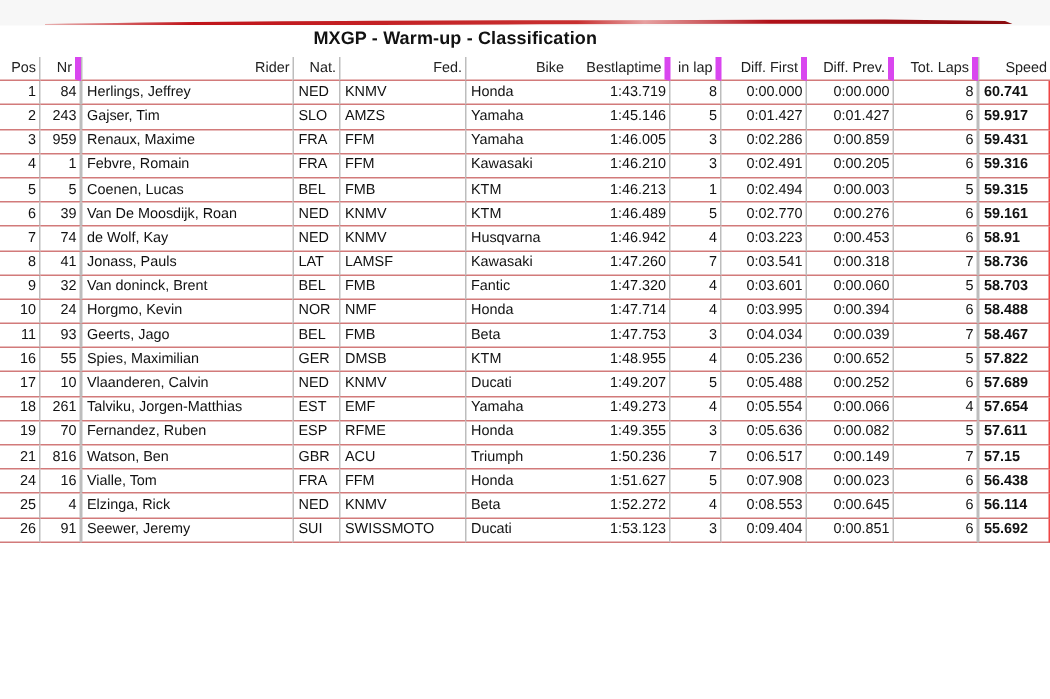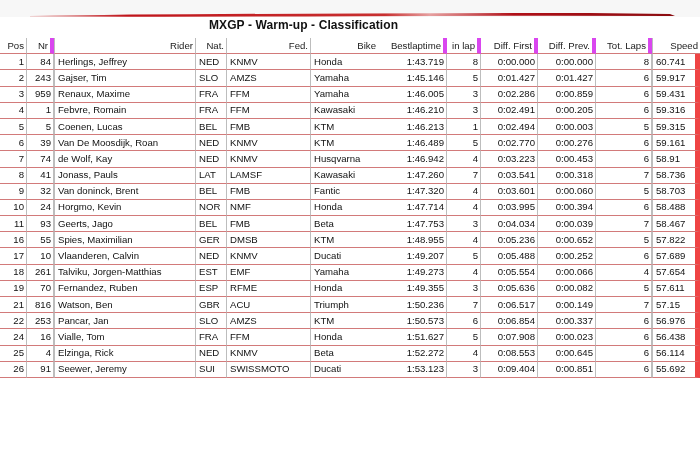--- a/index.html
+++ b/index.html
@@ -36,21 +36,21 @@
     white-space: nowrap; overflow: hidden;
     line-height: 14px;
   }
   th { font-weight: normal; text-align: right; color: #222; }
   tr td:first-child, tr th:first-child { border-left: none; }
   td.num { text-align: right; border-right: 1px solid #bdbdbd; border-left: none; }
   td.txt { text-align: left; }
   th.h-pos { border-right: 1px solid #bdbdbd; }
   th.h-nr, th.h-best, th.h-inlap, th.h-df, th.h-dp, th.h-tl { border-right: 4px solid #d946ef; }
   th.h-best, th.h-inlap, th.h-df, th.h-dp, th.h-tl, th.h-nr { border-left: none; }
-  td.speed { border-right: 5px solid #ef4444; }
+  td.speed { border-right: 1px solid #ef4444; font-weight: bold; }
 </style>
 </head>
 <body>
 
 <div class="top-band"></div>
 <svg class="swoosh" viewBox="0 0 645 8" preserveAspectRatio="none">
   <defs>
     <linearGradient id="sg" x1="0" x2="1" y1="0" y2="0">
       <stop offset="0" stop-color="#e8b0b0"></stop>
       <stop offset="0.15" stop-color="#c0141a"></stop>
@@ -315,34 +315,20 @@
         <td class="txt">ACU</td>
         <td class="txt">Triumph</td>
         <td class="num">1:50.236</td>
         <td class="num">7</td>
         <td class="num">0:06.517</td>
         <td class="num">0:00.149</td>
         <td class="num">7</td>
         <td class="txt speed">57.15</td>
       </tr>
       <tr>
-        <td class="num">22</td>
-        <td class="num">253</td>
-        <td class="txt">Pancar, Jan</td>
-        <td class="txt">SLO</td>
-        <td class="txt">AMZS</td>
-        <td class="txt">KTM</td>
-        <td class="num">1:50.573</td>
-        <td class="num">6</td>
-        <td class="num">0:06.854</td>
-        <td class="num">0:00.337</td>
-        <td class="num">6</td>
-        <td class="txt speed">56.976</td>
-      </tr>
-      <tr>
         <td class="num">24</td>
         <td class="num">16</td>
         <td class="txt">Vialle, Tom</td>
         <td class="txt">FRA</td>
         <td class="txt">FFM</td>
         <td class="txt">Honda</td>
         <td class="num">1:51.627</td>
         <td class="num">5</td>
         <td class="num">0:07.908</td>
         <td class="num">0:00.023</td>

